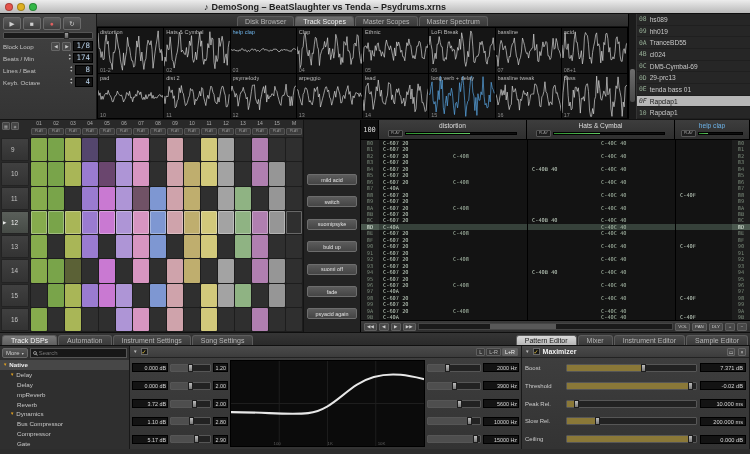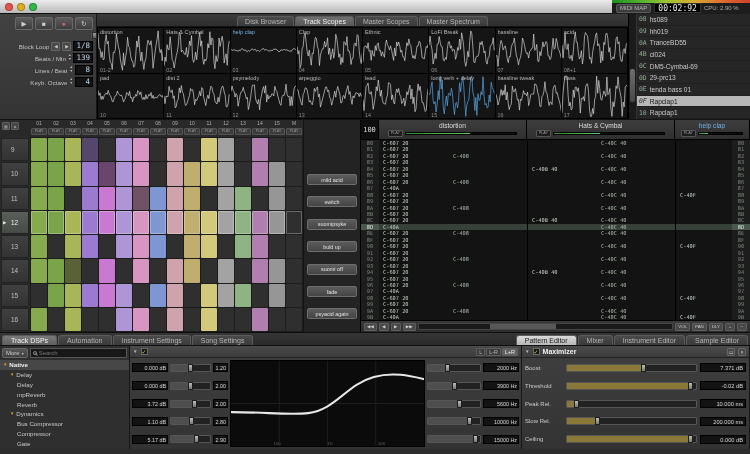--- a/index.html
+++ b/index.html
@@ -14,21 +14,21 @@
   .title{position:absolute;left:40px;right:140px;text-align:center;font-size:9px;color:#1d1d1d;font-weight:bold;white-space:nowrap;overflow:hidden;}
   .note-ic{margin-right:3px;}
   .topbar-right{margin-left:auto;height:14px;background:#1d1d1d;display:flex;align-items:flex-end;gap:3px;padding:0 4px 1px;position:relative;width:138px;}
   .meter-strip{position:absolute;top:0;left:0;right:0;height:3px;background:linear-gradient(to right,#1f8f1f,#4fb02f,#9fc42f,#d8a92f,#e06c2f,#cf3f2f);}
   .midi-map{font-size:6px;background:#3c3c3c;color:#bbb;border:1px solid #5a5a5a;border-radius:2px;padding:0 3px;height:9px;line-height:7px;font-family:inherit;}
   .clock{font-family:"DejaVu Sans Mono",monospace;font-size:8px;color:#ececec;background:#000;padding:0 3px;border:1px solid #333;height:10px;line-height:9px;}
   .cpu{font-size:6px;color:#aaa;white-space:nowrap;line-height:10px;}
 
   
   .upper{display:flex;height:106px;border-bottom:1px solid #131313;background:#2d2d2d;}
-  .transport{width:97px;background:linear-gradient(#424242,#343434);border-right:1px solid #161616;padding:3px;display:flex;flex-direction:column;gap:2px;align-items:flex-end;}
+  .transport{width:97px;background:linear-gradient(#424242,#343434);border-right:1px solid #161616;padding:3px;display:flex;flex-direction:column;gap:2px;}
   .trow{display:flex;align-items:center;gap:2px;min-height:0;}
   .tbtn{width:18px;height:13px;background:linear-gradient(#5c5c5c,#3d3d3d);border:1px solid #6a6a6a;border-radius:2px;color:#cfcfcf;font-size:6.5px;display:flex;align-items:center;justify-content:center;padding:0;}
   .tbtn .rec{color:#e06060;}
   .tlabel{font-size:6.2px;color:#c2c2c2;flex:1;white-space:nowrap;overflow:hidden;}
   .val{background:#121212;border:1px solid #000;color:#b9d2ea;font-size:7.5px;font-family:"DejaVu Sans Mono",monospace;padding:0 2px;min-width:18px;text-align:right;height:10px;line-height:8px;}
   .mini{width:9px;height:9px;font-size:4.5px;background:#4a4a4a;border:1px solid #666;color:#ccc;padding:0;border-radius:1px;display:flex;align-items:center;justify-content:center;}
   .spin{display:flex;flex-direction:column;line-height:3.6px;font-size:3.6px;color:#bbb;}
   .hslider{flex:1;height:7px;background:#1a1a1a;border:1px solid #555;position:relative;border-radius:1px;}
   .hthumb{position:absolute;left:68%;top:-1px;width:5px;height:7px;background:linear-gradient(#9d9d9d,#5f5f5f);border:1px solid #2a2a2a;}
 
@@ -162,26 +162,21 @@
 <body>
 
 <div class="app">
 
   <div class="titlebar">
     <div class="lights">
       <span class="light red"></span>
       <span class="light yellow"></span>
       <span class="light green"></span>
     </div>
-    <div class="topbar-right">
-      <div class="meter-strip"></div>
-      <button class="midi-map">MIDI MAP</button>
-      <div class="clock">00:02:92</div>
-      <div class="cpu">CPU: 2.90 %</div>
-    </div>
+    <div class="title"><span class="note-ic">♪</span><span>DemoSong – BeatSlaughter vs Tenda – Psydrums.xrns</span></div>
   </div>
 
   <div class="upper">
     <div class="transport">
       <div class="trow">
         <button class="tbtn">▶</button>
         <button class="tbtn">■</button>
         <button class="tbtn">
             <span class="rec">●</span>
           </button>
@@ -197,21 +192,21 @@
         <button class="mini">◀</button>
         <button class="mini">▶</button>
         <div class="val">1/8</div>
       </div>
       <div class="trow">
         <span class="tlabel">Beats / Min</span>
         <span class="spin">
             <span>▲</span>
             <span>▼</span>
           </span>
-        <div class="val">139</div>
+        <div class="val">174</div>
       </div>
       <div class="trow">
         <span class="tlabel">Lines / Beat</span>
         <span class="spin">
             <span>▲</span>
             <span>▼</span>
           </span>
         <div class="val">8</div>
       </div>
       <div class="trow">

